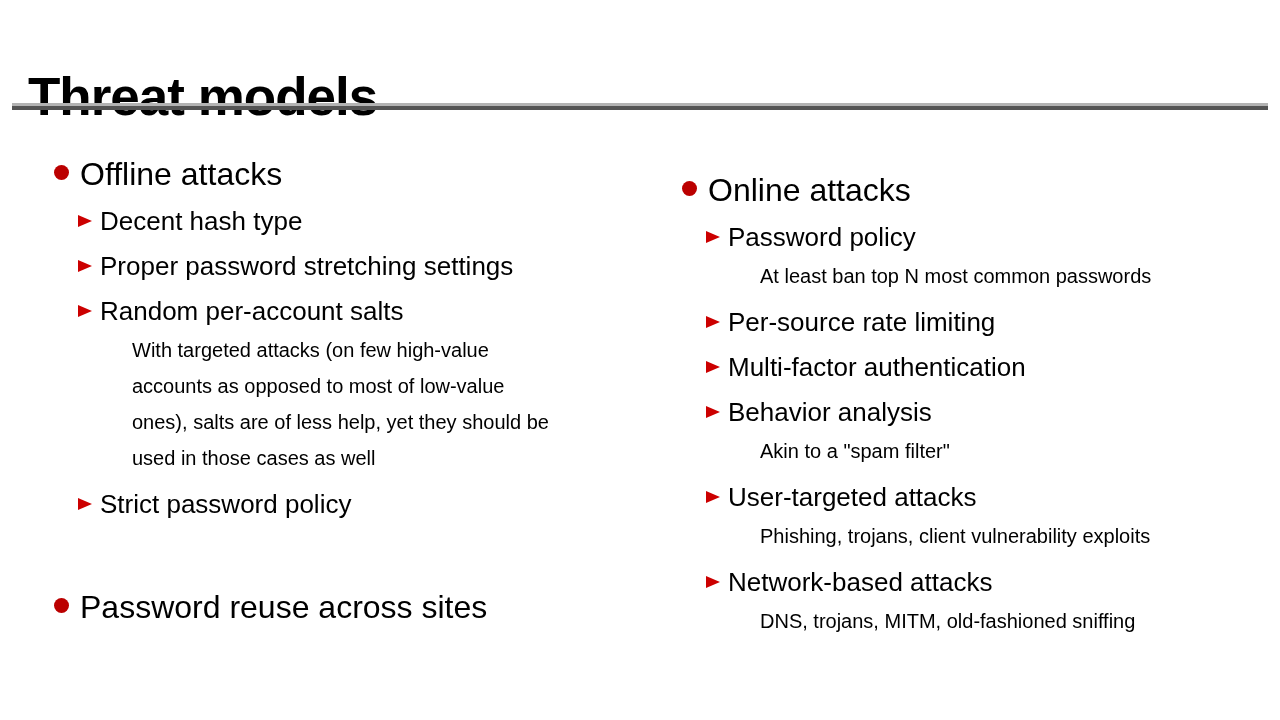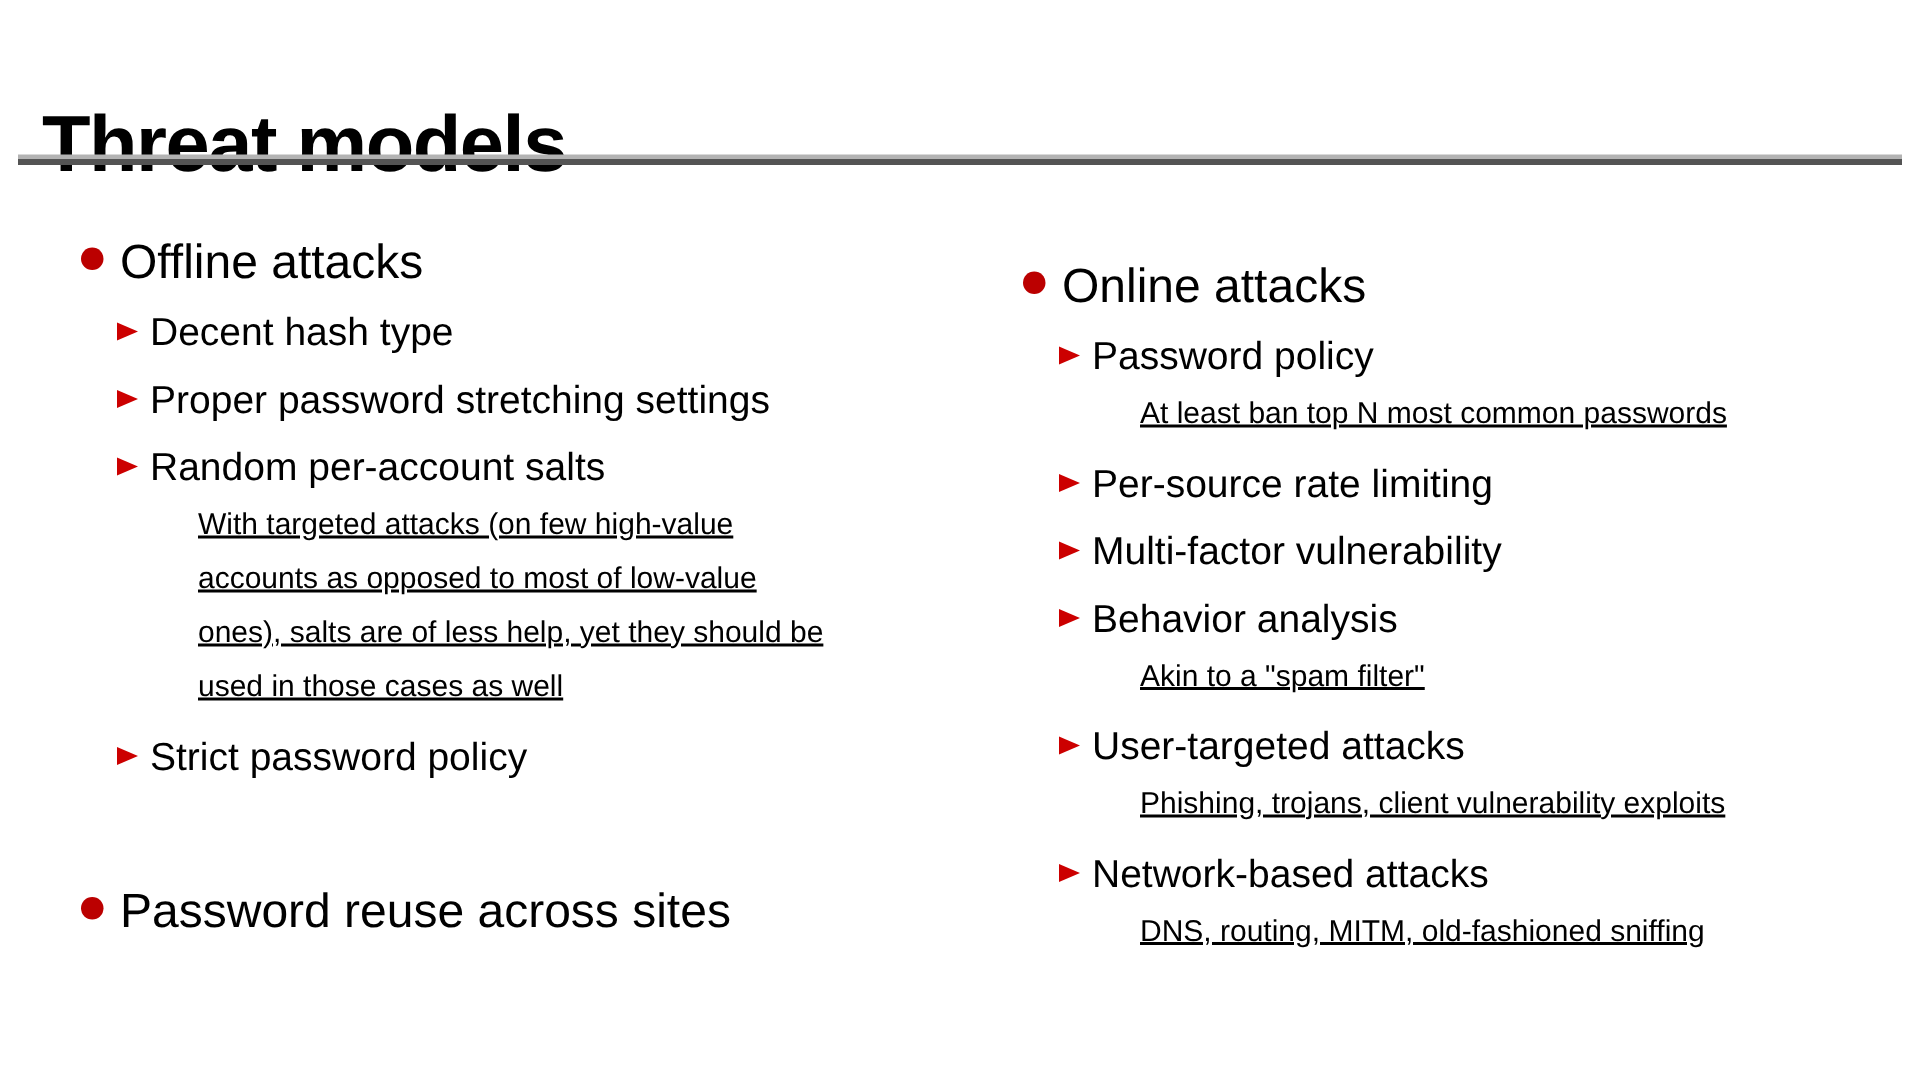--- a/index.html
+++ b/index.html
@@ -65,21 +65,21 @@
     border-top: 6px solid transparent;
     border-bottom: 6px solid transparent;
     border-left: 14px solid var(--bullet-triangle, #cc0000);
     margin: 10px 8px 0 0;
   }
   .item-l3 {
     font-size: 20px; line-height: 36px;
     padding-left: 78px;
     margin-top: 4px;
   }
-  .l3-line { white-space: nowrap; text-decoration: underline; }
+  .l3-line { white-space: nowrap; }
 </style>
 </head>
 <body>
 
 <div class="slide">
   <h1 class="title">Threat models</h1>
   <div class="divider"></div>
   <div id="columns">
       <div class="column left">
         <div class="group">
@@ -129,39 +129,39 @@
           </div>
           <div class="item-l3">
             <div class="l3-line">At least ban top N most common passwords</div>
           </div>
           <div class="item-l2">
             <span class="bullet-triangle"></span>
             <span class="l2-text">Per-source rate limiting</span>
           </div>
           <div class="item-l2">
             <span class="bullet-triangle"></span>
-            <span class="l2-text">Multi-factor vulnerability</span>
+            <span class="l2-text">Multi-factor authentication</span>
           </div>
           <div class="item-l2">
             <span class="bullet-triangle"></span>
             <span class="l2-text">Behavior analysis</span>
           </div>
           <div class="item-l3">
             <div class="l3-line">Akin to a "spam filter"</div>
           </div>
           <div class="item-l2">
             <span class="bullet-triangle"></span>
             <span class="l2-text">User-targeted attacks</span>
           </div>
           <div class="item-l3">
             <div class="l3-line">Phishing, trojans, client vulnerability exploits</div>
           </div>
           <div class="item-l2">
             <span class="bullet-triangle"></span>
             <span class="l2-text">Network-based attacks</span>
           </div>
           <div class="item-l3">
-            <div class="l3-line">DNS, routing, MITM, old-fashioned sniffing</div>
+            <div class="l3-line">DNS, trojans, MITM, old-fashioned sniffing</div>
           </div>
         </div>
       </div>
     </div>
 </div>
 
 </body></html>

